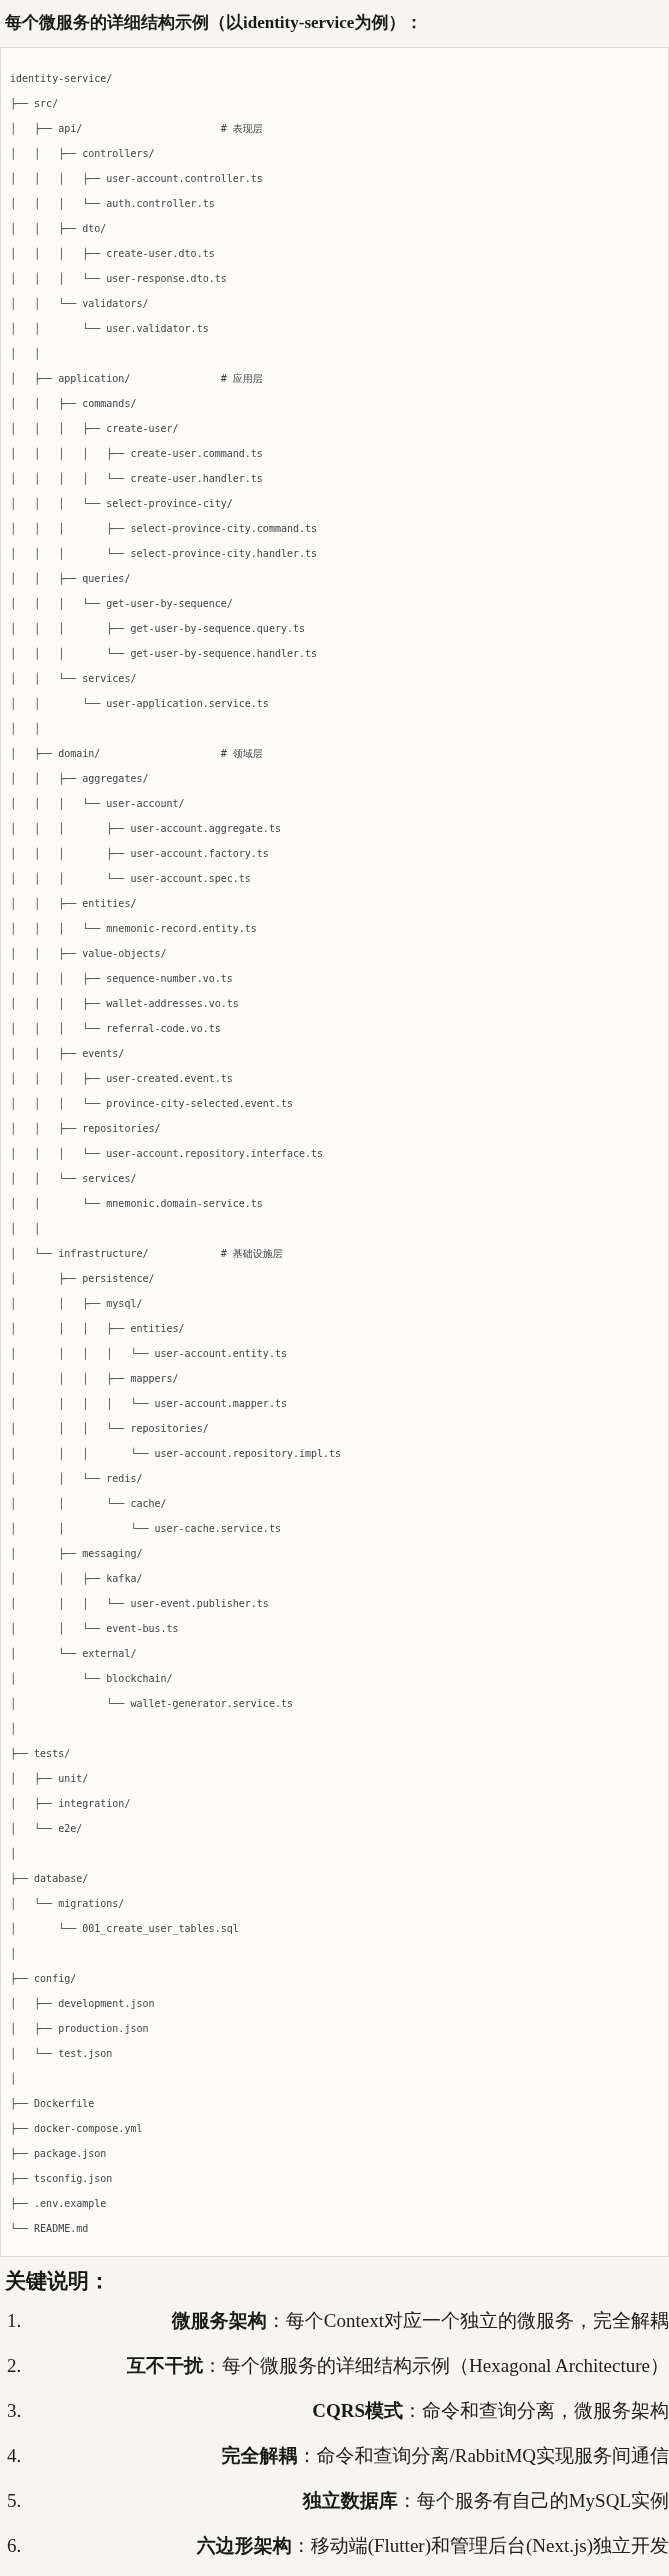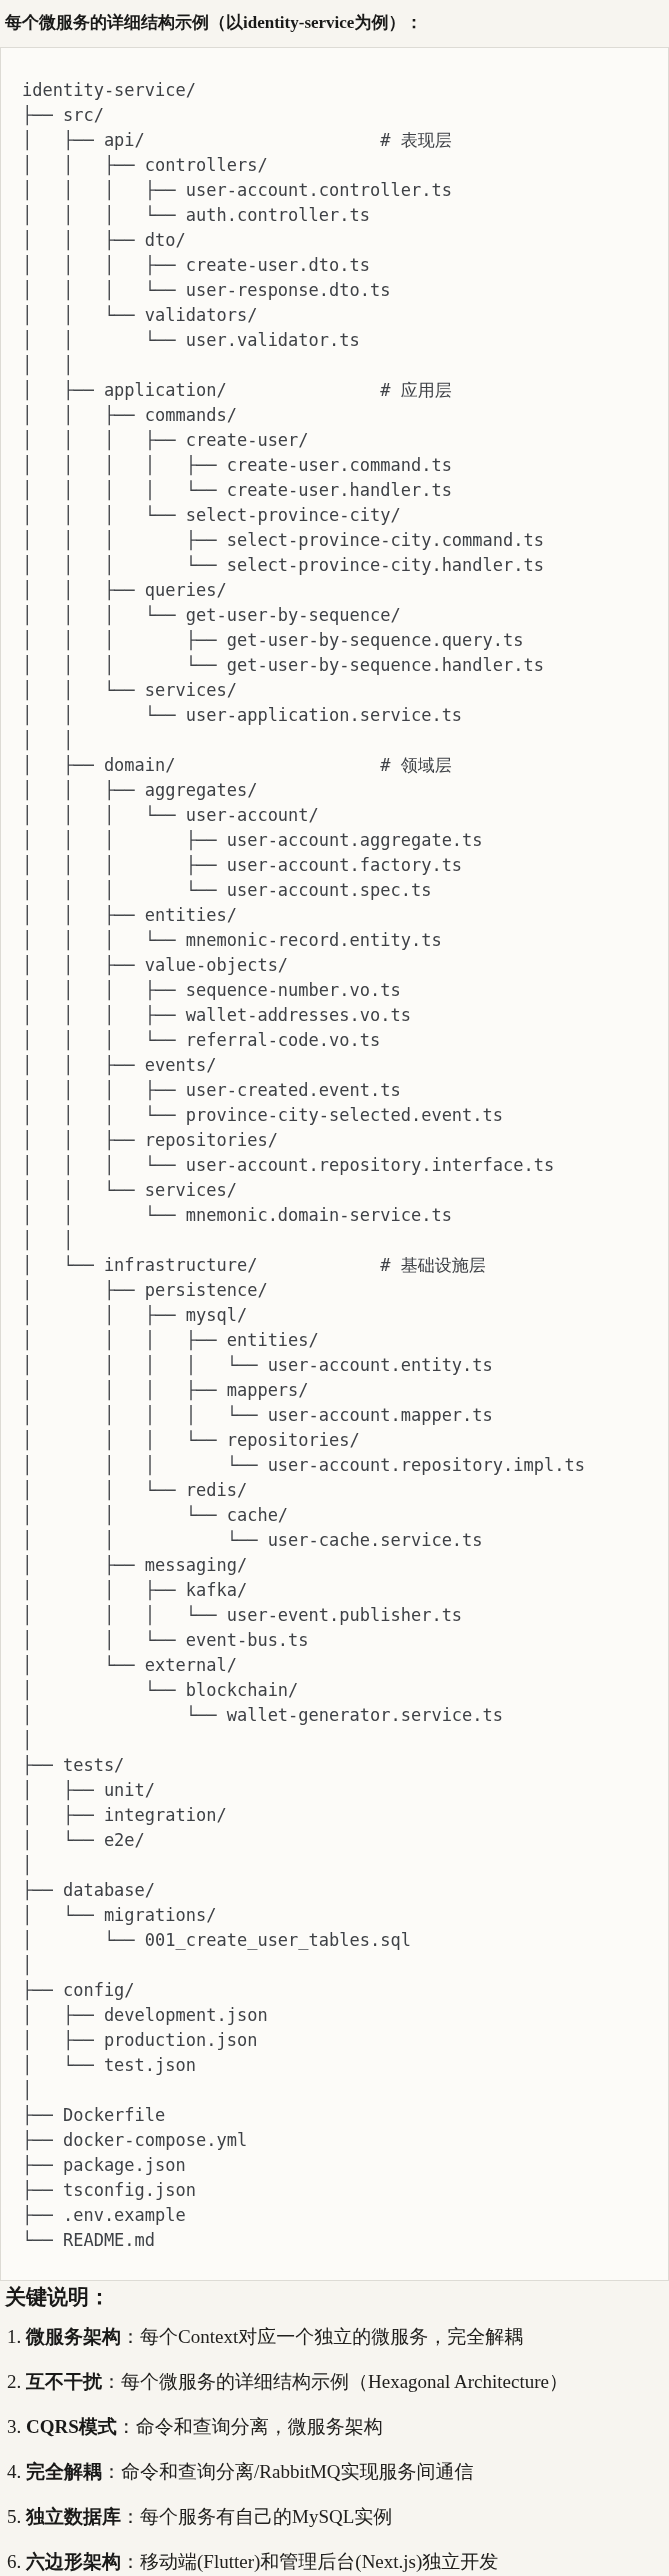--- a/index.html
+++ b/index.html
@@ -29,41 +29,42 @@
     color:var(--heading-text);
     font-family:"Liberation Serif", serif;
   }
   .code-block{
     margin:10.6px 0 0 0;
     background:var(--code-bg);
     border:0.6px solid var(--code-border);
     width:669px;
   }
   .code-block pre{
-    margin:16px;
+    margin:4px;
     padding:13.8px 5px 11.3px 5px;
     font-family:"DejaVu Sans Mono", monospace;
-    font-size:17px;
+    font-size:10px;
     line-height:25px;
     color:var(--code-text);
     white-space:pre;
   }
   .notes-heading{
-    margin:3px 0 0 0;
+    margin:11px 0 0 0;
     padding-left:5px;
     font-size:21px;
     line-height:27.5px;
     font-weight:bold;
     color:var(--heading-text);
   }
   ol.notes-list{
     margin:11.3px 0 0 5px;
     padding-left:21px;
     font-size:19px;
     line-height:27.5px;
+    text-align:right;
   }
   ol.notes-list li{
     margin-bottom:17.5px;
   }
   ol.notes-list li strong{
     font-weight:bold;
     color:var(--heading-text);
   }
   .closing-paragraph{
     margin:3.8px 0 0 0;

